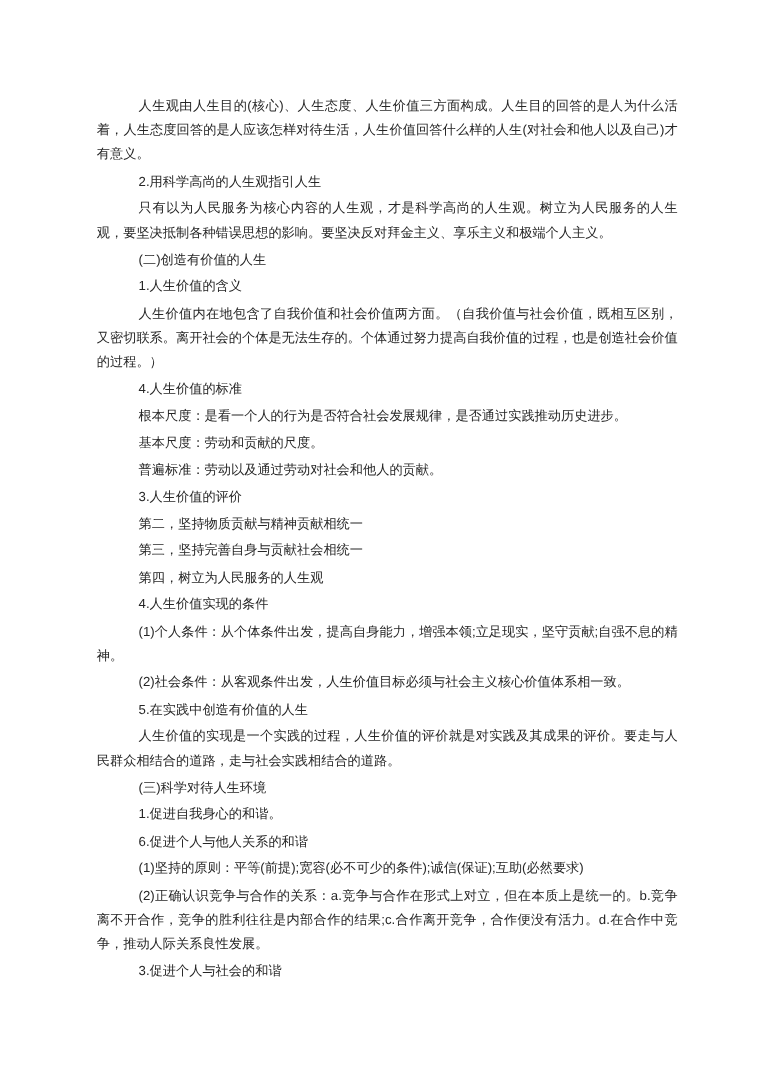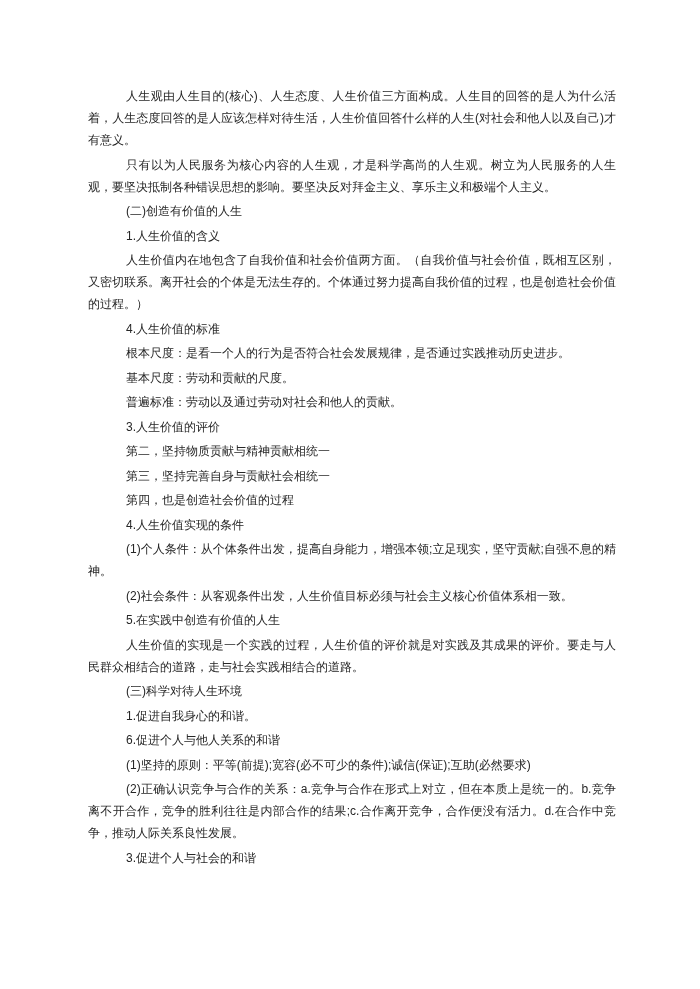--- a/index.html
+++ b/index.html
@@ -32,32 +32,33 @@
     text-indent: 38px;
     word-break: break-all;
   }
 </style>
 </head>
 <body style="background: rgb(255, 255, 255);">
 
 <main class="doc">
   <div class="doc-text" id="doc-body" style="color: rgb(38, 38, 38);">
       <p>人生观由人生目的(核心)、人生态度、人生价值三方面构成。人生目的回答的是人为什么活着，人生态度回答的是人应该怎样对待生活，人生价值回答什么样的人生(对社会和他人以及自己)才有意义。</p>
+      <p>2.用科学高尚的人生观指引人生</p>
       <p>只有以为人民服务为核心内容的人生观，才是科学高尚的人生观。树立为人民服务的人生观，要坚决抵制各种错误思想的影响。要坚决反对拜金主义、享乐主义和极端个人主义。</p>
       <p>(二)创造有价值的人生</p>
       <p>1.人生价值的含义</p>
       <p>人生价值内在地包含了自我价值和社会价值两方面。（自我价值与社会价值，既相互区别，又密切联系。离开社会的个体是无法生存的。个体通过努力提高自我价值的过程，也是创造社会价值的过程。）</p>
       <p>4.人生价值的标准</p>
       <p>根本尺度：是看一个人的行为是否符合社会发展规律，是否通过实践推动历史进步。</p>
       <p>基本尺度：劳动和贡献的尺度。</p>
       <p>普遍标准：劳动以及通过劳动对社会和他人的贡献。</p>
       <p>3.人生价值的评价</p>
       <p>第二，坚持物质贡献与精神贡献相统一</p>
       <p>第三，坚持完善自身与贡献社会相统一</p>
-      <p>第四，也是创造社会价值的过程</p>
+      <p>第四，树立为人民服务的人生观</p>
       <p>4.人生价值实现的条件</p>
       <p>(1)个人条件：从个体条件出发，提高自身能力，增强本领;立足现实，坚守贡献;自强不息的精神。</p>
       <p>(2)社会条件：从客观条件出发，人生价值目标必须与社会主义核心价值体系相一致。</p>
       <p>5.在实践中创造有价值的人生</p>
       <p>人生价值的实现是一个实践的过程，人生价值的评价就是对实践及其成果的评价。要走与人民群众相结合的道路，走与社会实践相结合的道路。</p>
       <p>(三)科学对待人生环境</p>
       <p>1.促进自我身心的和谐。</p>
       <p>6.促进个人与他人关系的和谐</p>
       <p>(1)坚持的原则：平等(前提);宽容(必不可少的条件);诚信(保证);互助(必然要求)</p>
       <p>(2)正确认识竞争与合作的关系：a.竞争与合作在形式上对立，但在本质上是统一的。b.竞争离不开合作，竞争的胜利往往是内部合作的结果;c.合作离开竞争，合作便没有活力。d.在合作中竞争，推动人际关系良性发展。</p>

